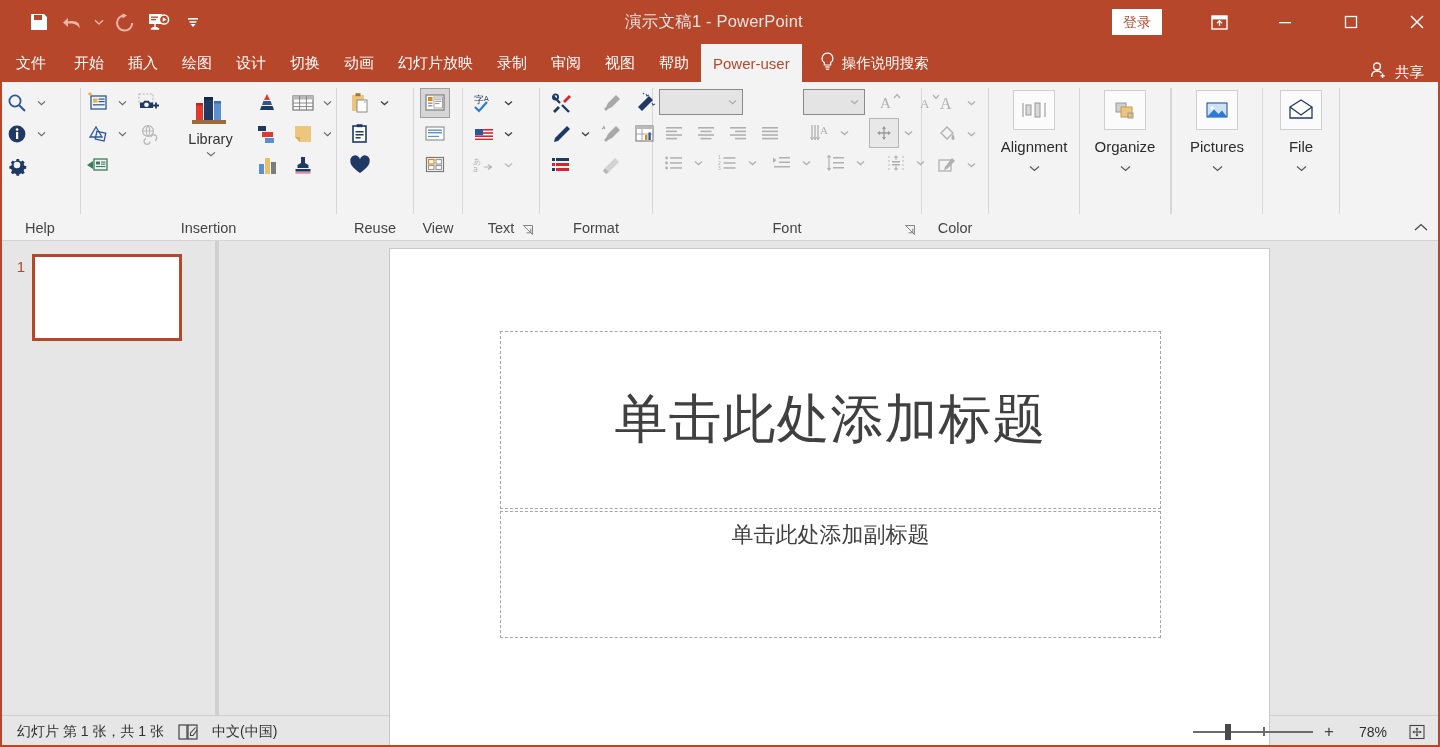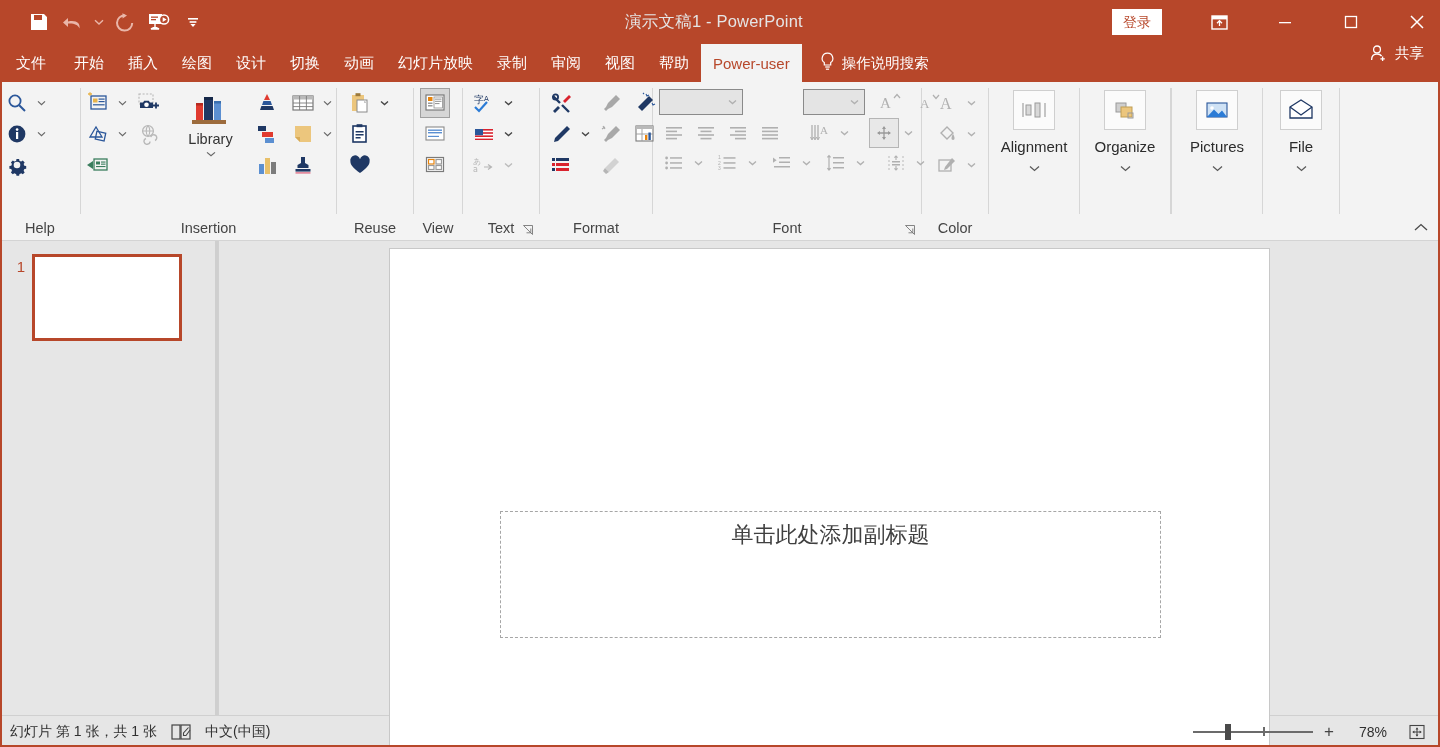--- a/index.html
+++ b/index.html
@@ -48,21 +48,21 @@
     display: flex; align-items: center; padding: 0 12px;
     color: #fff; font-size: 15px; cursor: pointer; white-space: nowrap;
   }
   .tab:first-child { padding-left: 16px; padding-right: 16px; }
   .tab.active { background: #f3f3f3; color: #b7472a; }
   .tellme {
     display: flex; align-items: center; gap: 7px; color: #fff;
     font-size: 14.5px; margin-left: 18px; cursor: pointer;
   }
   .share {
-    margin-left: auto; display: flex; align-items: flex-start; gap: 6px;
+    margin-left: auto; display: flex; align-items: flex-end; gap: 6px;
     color: #fff; font-size: 14.5px; padding-right: 16px; cursor: pointer;
   }
 
   
   .ribbon {
     background: #f3f3f3; flex: 0 0 159px; height: 159px;
     border-bottom: 1px solid #d4d4d4;
     display: flex; align-items: stretch; position: relative;
   }
   .grp { display: flex; flex-direction: column; position: relative; height: 159px; }
@@ -157,21 +157,21 @@
     left: 110px; top: 262px; width: 661px; height: 127px;
     align-items: flex-start; padding-top: 8px;
     font-size: 22px; color: #404040;
   }
 
   
   .statusbar {
     height: 32px; flex: 0 0 32px; background: #e6e6e6; border-top: 1px solid #d0d0d0;
     display: flex; align-items: center; font-size: 14px; color: #303030;
   }
-  .sb-left { display: flex; align-items: center; gap: 14px; padding-left: 10px; }
+  .sb-left { display: flex; align-items: center; gap: 14px; padding-left: 10px; margin-left: 7px; }
   .sb-item { display: flex; align-items: center; gap: 5px; cursor: pointer; }
   .sb-right { margin-left: auto; display: flex; align-items: center; padding-right: 8px; }
   .sb-btn {
     display: flex; align-items: center; gap: 5px; padding: 0 10px; height: 30px; cursor: pointer;
   }
   .viewbtn {
     width: 34px; height: 30px; display: flex; align-items: center; justify-content: center; cursor: pointer;
   }
   .viewbtn.active { background: #c9c9c9; border-bottom: 3px solid #b7472a; }
   .zoomwrap { display: flex; align-items: center; gap: 9px; margin-left: 6px; }
@@ -1039,20 +1039,21 @@
     <div class="thumbs">
       <div class="thumb-row">
         <div class="thumb-num">1</div>
         <div class="thumb"></div>
       </div>
       <div class="thumb-scroll"></div>
     </div>
 
     <div class="stage">
       <div class="slide">
+        <div class="ph ph-title">单击此处添加标题</div>
         <div class="ph ph-sub">单击此处添加副标题</div>
       </div>
     </div>
   </div>
 
   <div class="statusbar">
     <div class="sb-left">
       <span>幻灯片 第 1 张，共 1 张</span>
       <span class="sb-item">
         <svg width="20" height="18" viewBox="0 0 20 18">

